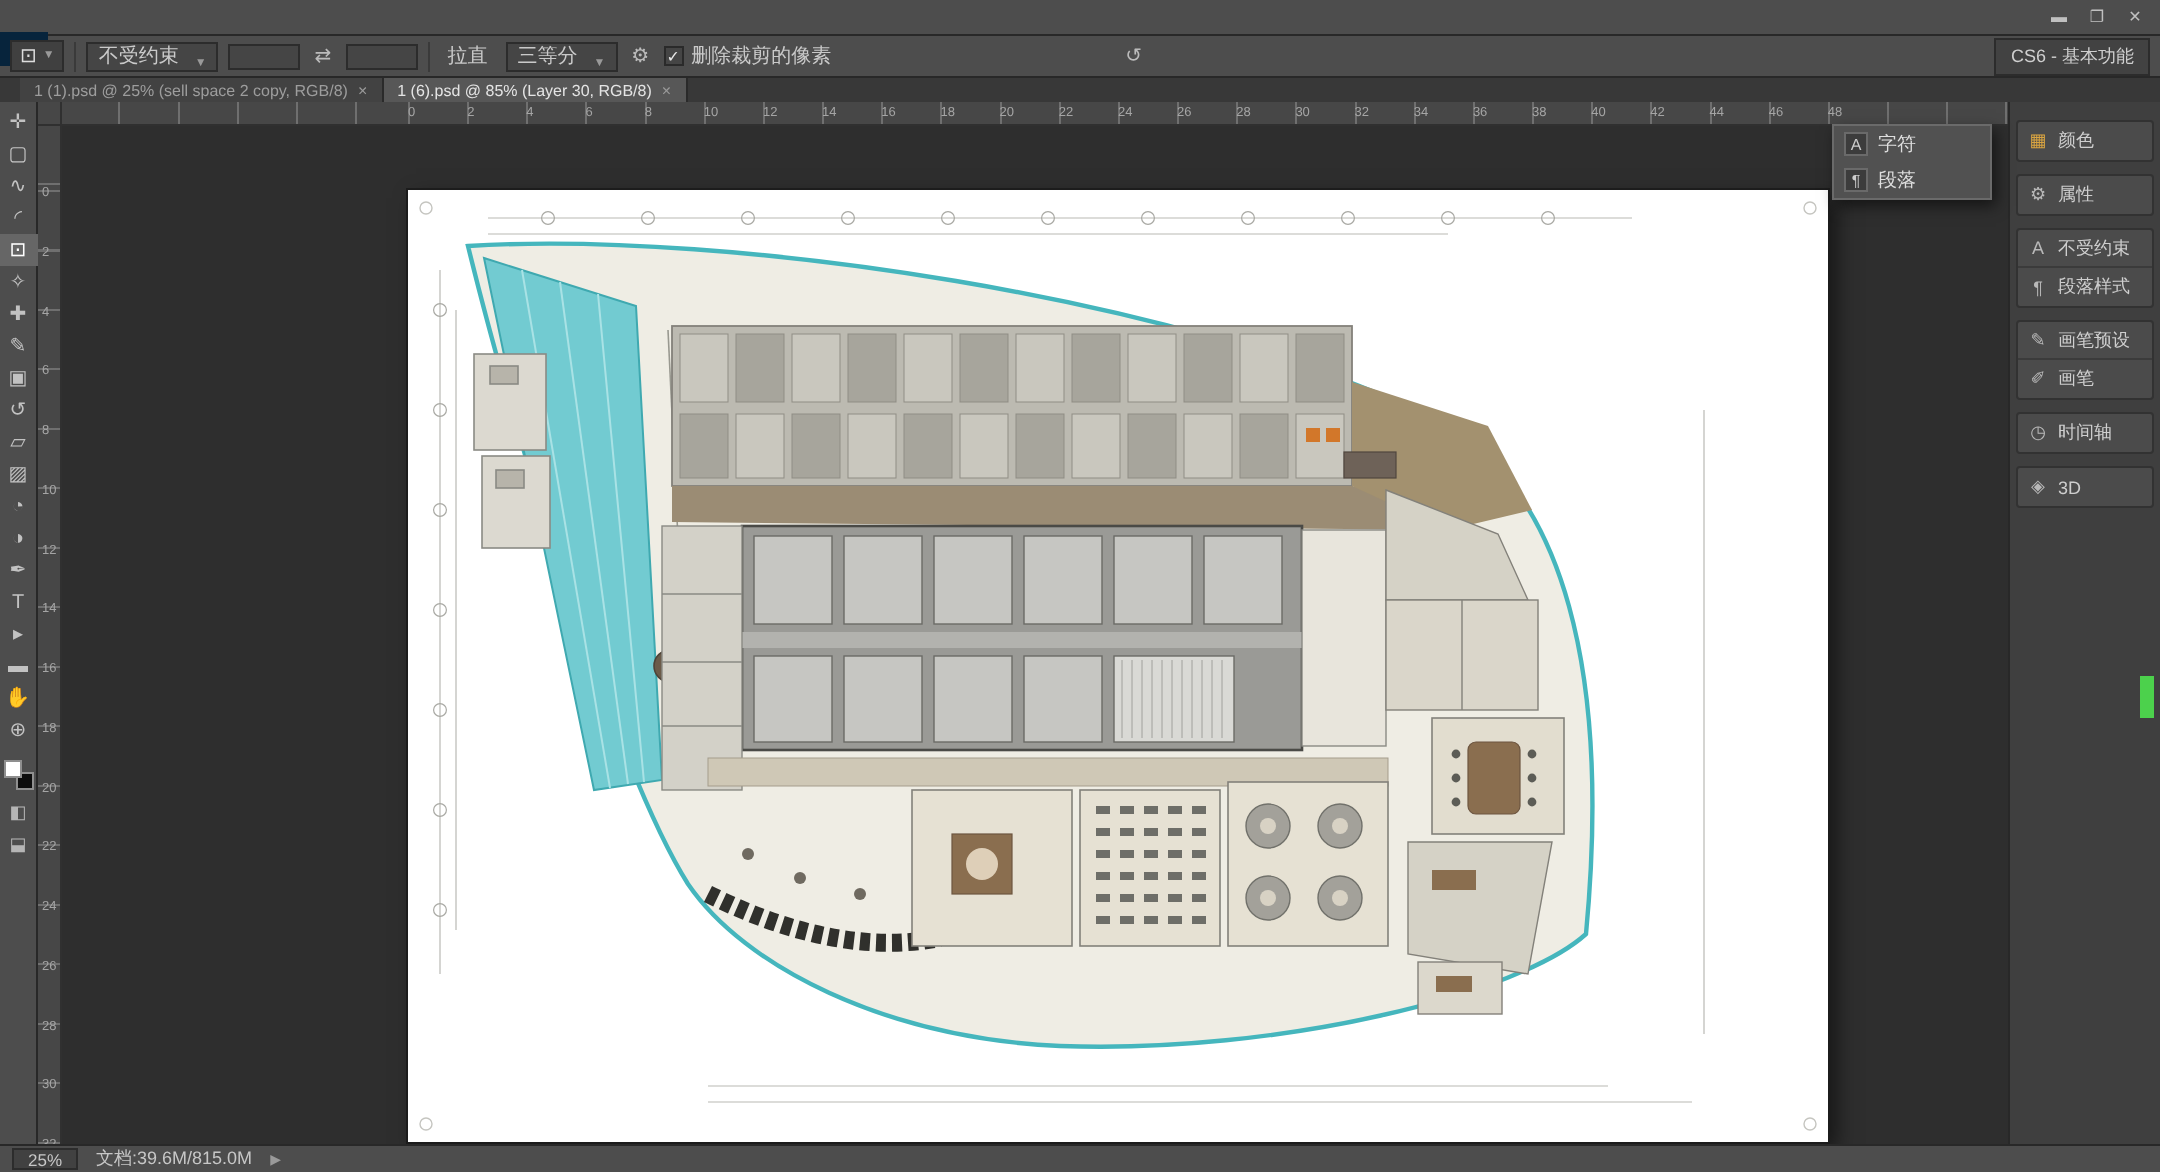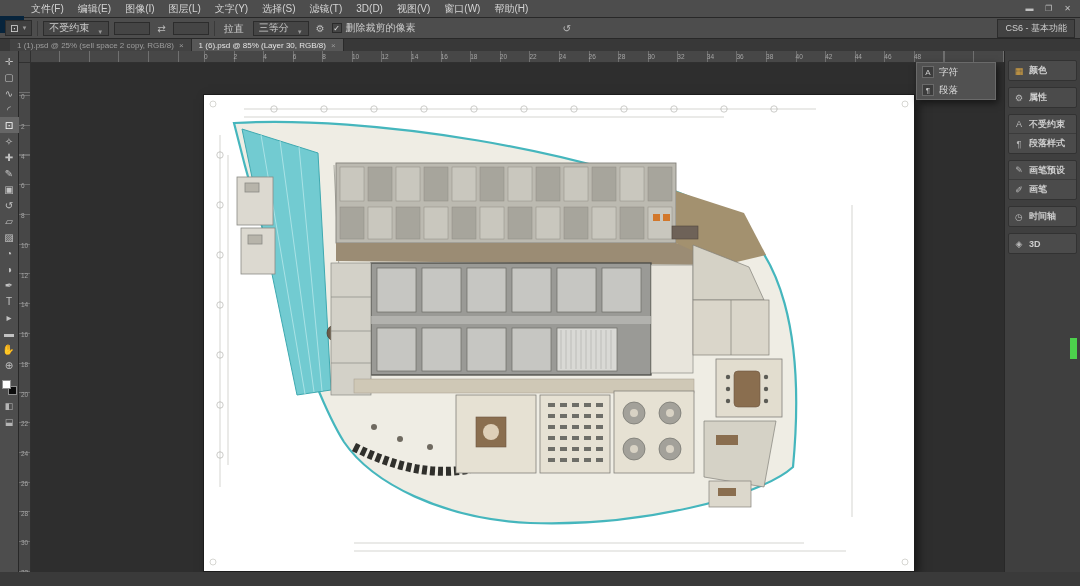--- a/index.html
+++ b/index.html
@@ -76,21 +76,21 @@
 
   
   .right-dock { width:76px; background:#3f3f3f; border-left:1px solid #282828; padding-top:9px;
                 display:flex; flex-direction:column; }
   .dock-groups { display:flex; flex-direction:column; gap:6px; }
   .dock-group { background:#4b4b4b; border:1px solid #323232; border-radius:2px; margin:0 3px; }
   .dock-btn { display:flex; align-items:center; gap:4px; height:19px; padding:0 4px; color:#cecece;
               font-size:9px; border-bottom:1px solid #3b3b3b; white-space:nowrap; }
   .dock-btn:last-child { border-bottom:none; }
   .dock-icon { width:12px; text-align:center; font-size:9px; color:#b8b8b8; flex:0 0 12px; }
-  .dock-label { overflow:hidden;font-weight:bold; }
+  .dock-label { overflow:hidden; }
 
   .flyout { position:absolute; right:84px; top:62px; width:80px; background:#515151;
             border:1px solid #6a6a6a; box-shadow:2px 3px 7px rgba(0,0,0,.55); z-index:20; }
   .flyout-item { display:flex; align-items:center; gap:5px; height:18px; padding:0 5px;
                  color:#dedede; font-size:9.5px; }
   .flyout-icon { width:12px; height:12px; background:#3c3c3c; border:1px solid #6a6a6a; font-size:8px;
                  display:flex; align-items:center; justify-content:center; color:#cccccc; flex:0 0 12px; }
 
   .green-indicator { position:absolute; right:3px; top:338px; width:7px; height:21px;
                      background:#4cd14c; z-index:15; }
@@ -102,33 +102,20 @@
                 line-height:10px; font-size:8.5px; }
   .status-arrow { font-size:7px; color:#9a9a9a; }
 </style>
 </head>
 <body>
 
 <div class="app">
 
   <div class="menubar">
     <div class="ps-logo">Ps</div>
-    <div style="display:flex;">
-        <span class="menu-item">文件(F)</span>
-        <span class="menu-item">编辑(E)</span>
-        <span class="menu-item">图像(I)</span>
-        <span class="menu-item">图层(L)</span>
-        <span class="menu-item">文字(Y)</span>
-        <span class="menu-item">选择(S)</span>
-        <span class="menu-item">滤镜(T)</span>
-        <span class="menu-item">3D(D)</span>
-        <span class="menu-item">视图(V)</span>
-        <span class="menu-item">窗口(W)</span>
-        <span class="menu-item">帮助(H)</span>
-      </div>
     <div class="win-controls">
         <span class="win-btn">▬</span>
         <span class="win-btn">❐</span>
         <span class="win-btn">✕</span>
       </div>
   </div>
 
   <div class="optionsbar">
     <div class="tool-chip">
       <span>⊡</span>
@@ -588,14 +575,19 @@
         <span class="flyout-label">字符</span>
       </div>
       <div class="flyout-item">
         <span class="flyout-icon">¶</span>
         <span class="flyout-label">段落</span>
       </div>
     </div>
 
   <div class="green-indicator"></div>
 
+  <div class="statusbar">
+    <span class="zoom-field">25%</span>
+    <span>文档:39.6M/815.0M</span>
+    <span class="status-arrow">▶</span>
+  </div>
 
 </div>
 
 </body></html>

